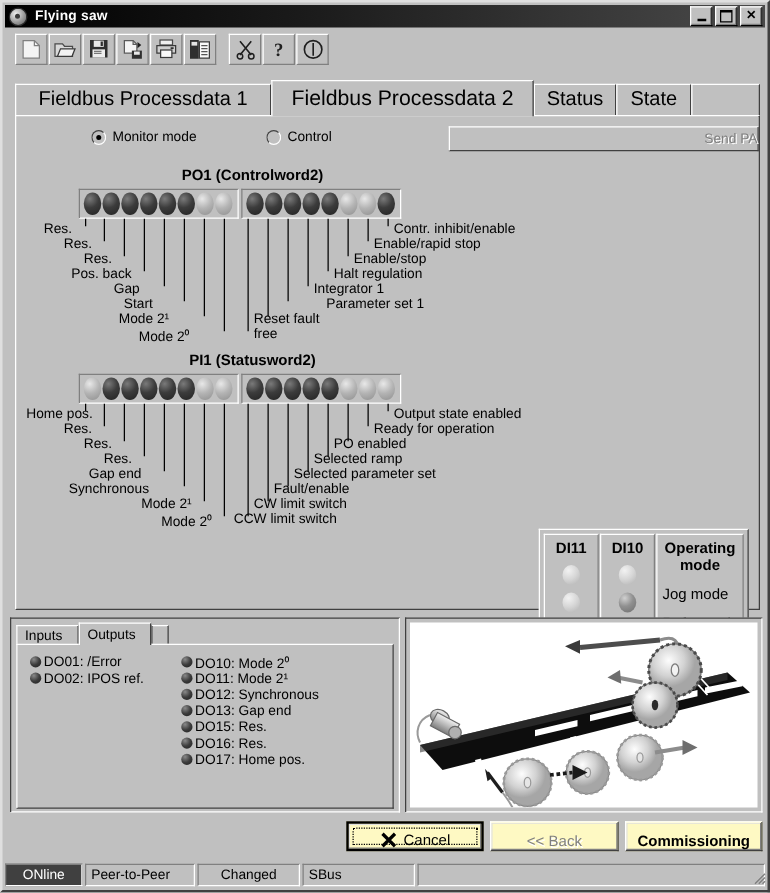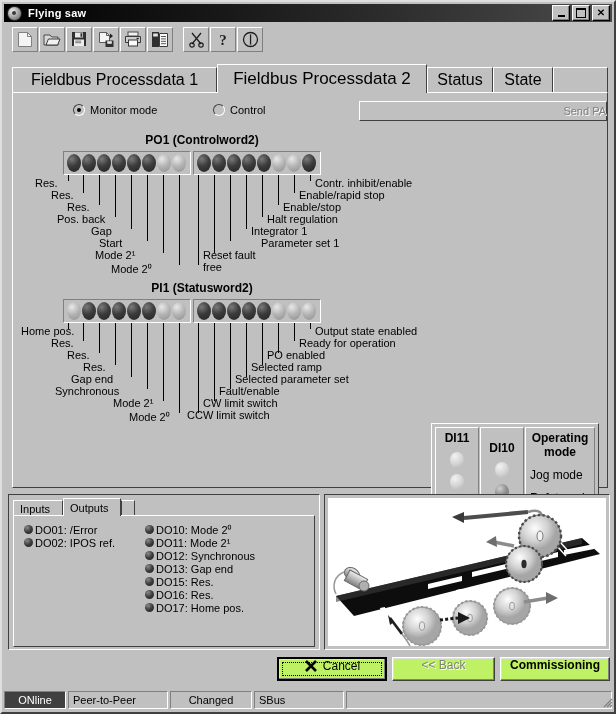--- a/index.html
+++ b/index.html
@@ -104,24 +104,24 @@
   .iolamp{width:9px;height:9px;border-radius:50%;margin-right:2px;flex:0 0 auto;
     background:radial-gradient(circle at 34% 28%,#8a8a8a 0%,#3c3c3c 50%,#1d1d1d 100%);}
 
   
   .picpanel{position:absolute;left:322px;top:492px;width:286px;height:156px;background:#c0c0c0;
     box-sizing:border-box;border:1px solid #404040;border-right-color:#fff;border-bottom-color:#fff;padding:3px;}
   .picinner{width:100%;height:100%;background:#fff;overflow:hidden;position:relative;}
 
   
   .btnrow{position:absolute;left:0;top:655px;width:616px;height:30px;}
-  .btn{position:absolute;top:0;height:24px;background:#bef264;box-sizing:border-box;
+  .btn{position:absolute;top:0;height:24px;background:#fef9c3;box-sizing:border-box;
     border:1px solid #fff;border-right-color:#404040;border-bottom-color:#404040;
     box-shadow:inset -1px -1px 0 #808080, inset 1px 1px 0 #dfdfdf;
-    display:flex;align-items:flex-start;justify-content:center;gap:5px;font-size:12px;}
+    display:flex;align-items:flex-end;justify-content:center;gap:5px;font-size:12px;}
   .btn.default{border:2px solid #000;}
   .btn.disabled{color:#808080;text-shadow:1px 1px 0 #fff;}
   .btn.bold{font-weight:bold;}
   .focusring{position:absolute;left:3px;top:3px;right:3px;bottom:3px;border:1px dotted #000;}
 
   
   .statusbar{position:absolute;left:2px;top:689px;width:610px;height:18px;display:flex;align-items:stretch;}
   .sb{box-sizing:border-box;background:#c0c0c0;
     border:1px solid #808080;border-top-color:#808080;border-left-color:#808080;
     border-right-color:#fff;border-bottom-color:#fff;
@@ -378,21 +378,21 @@
           <div class="opm-hd" style="margin-top:3px;">DI11</div>
           <div style="display:flex;flex-direction:column;align-items:center;gap:6px;margin-top:7px;">
             <span class="opm-lite off"></span>
             <span class="opm-lite off"></span>
             <span class="opm-lite on"></span>
             <span class="opm-lite on"></span>
           </div>
         </div>
 
         <div class="opm-col" style="left:45px;width:44px;height:120px;">
-          <div class="opm-hd" style="margin-top:13px;">DI10</div>
+          <div class="opm-hd" style="margin-top:3px;">DI10</div>
           <div style="display:flex;flex-direction:column;align-items:center;gap:6px;margin-top:7px;">
             <span class="opm-lite off"></span>
             <span class="opm-lite on"></span>
             <span class="opm-lite off"></span>
             <span class="opm-lite on"></span>
           </div>
         </div>
 
         <div class="opm-col" style="left:90px;width:70px;height:120px;">
           <div class="opm-hd" style="margin-top:3px;">Operating mode</div>
@@ -559,21 +559,21 @@
     <div class="btn disabled" style="left:390px;width:103px;">
       <span>&lt;&lt; Back</span>
     </div>
     <div class="btn bold" style="left:498px;width:110px;">
       <span>Commissioning</span>
     </div>
   </div>
 
   <div class="statusbar">
     <div class="sb hl" style="width:62px;">ONline</div>
-    <div class="sb" style="width:100px;">Peer-to-Peer</div>
+    <div class="sb" style="width:88px;">Peer-to-Peer</div>
     <div class="sb" style="width:82px;justify-content:center;">Changed</div>
     <div class="sb" style="width:90px;">SBus</div>
     <div class="sb" style="flex:1;"></div>
     <svg class="grip" viewBox="0 0 12 12">
       <path d="M11 3 L3 11 M11 6 L6 11 M11 9 L9 11" stroke="#808080" stroke-width="1.2" fill="none"></path>
     </svg>
   </div>
 
 </div>
 

